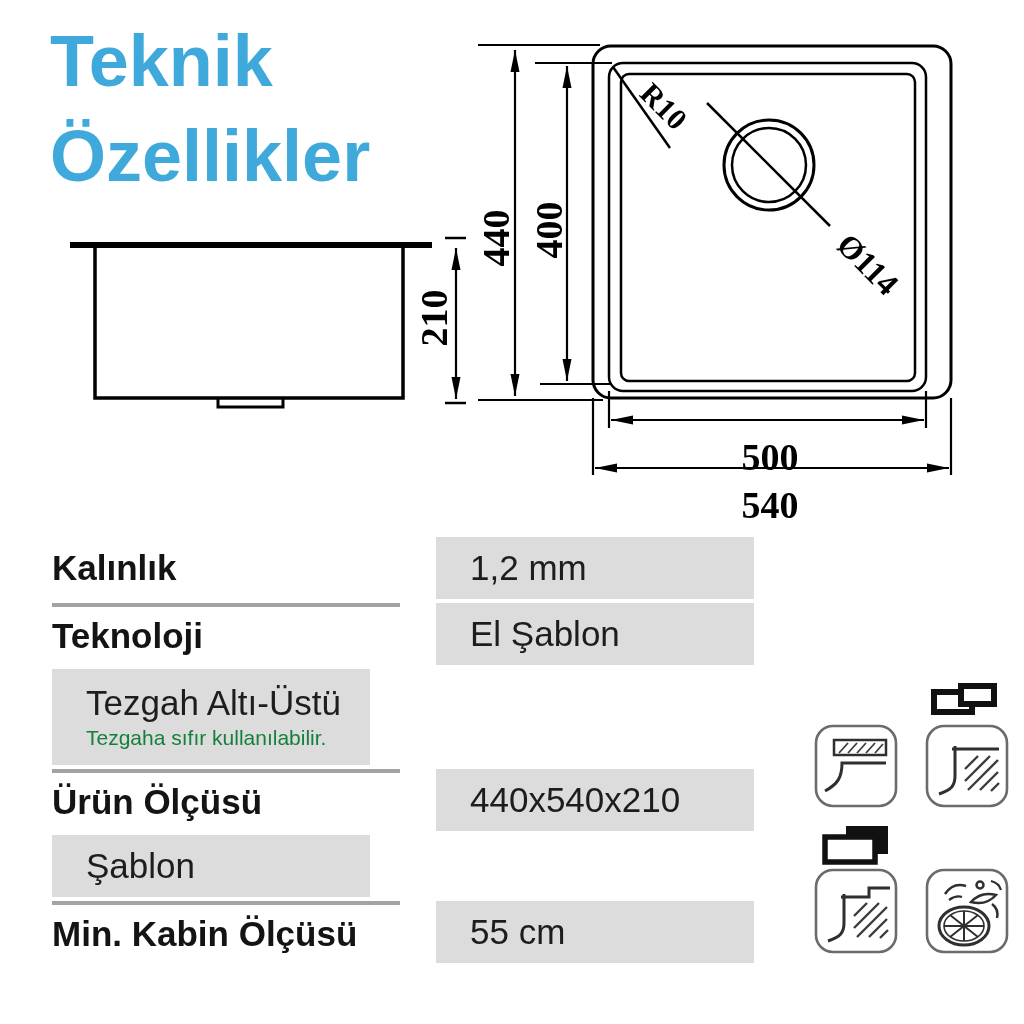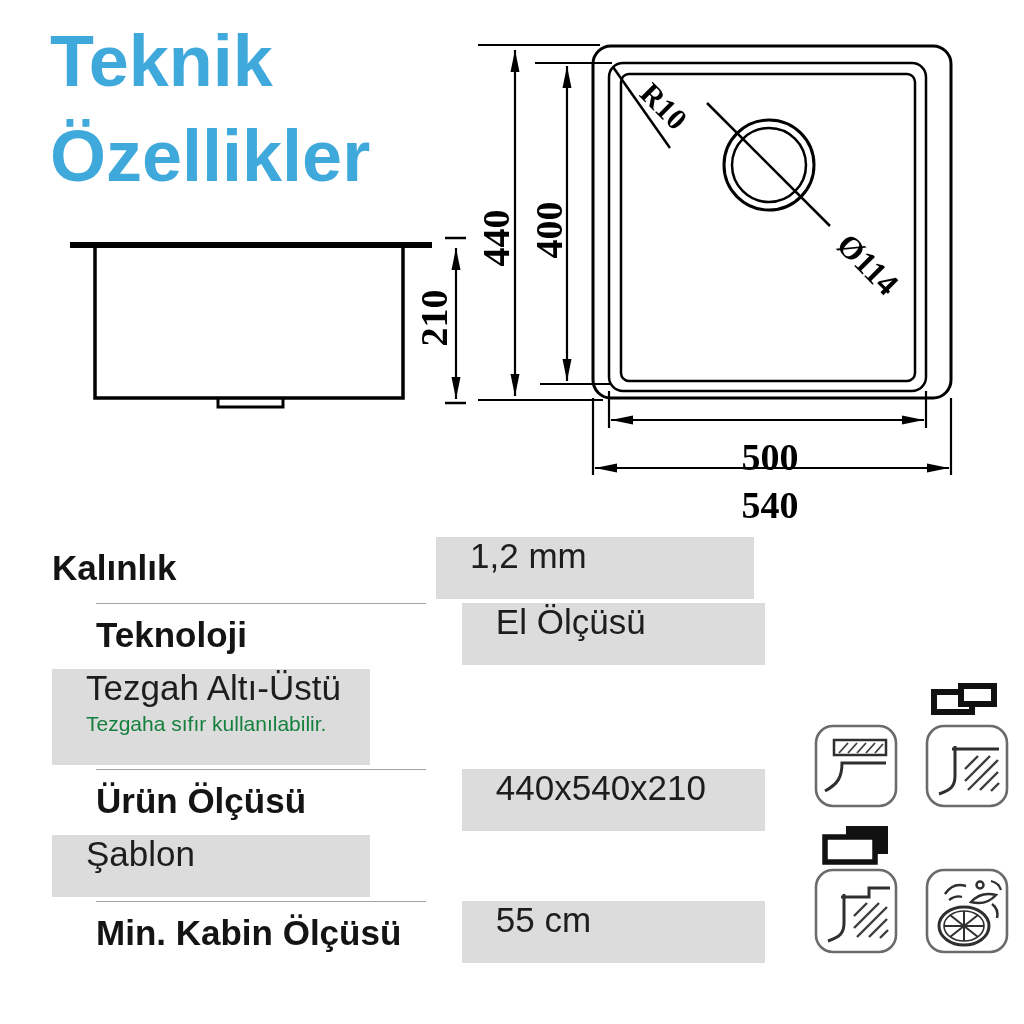--- a/index.html
+++ b/index.html
@@ -10,22 +10,22 @@
          font-size:72px;font-weight:700;line-height:95px;color:#3fa9db;letter-spacing:0px;}
   
   .svg-abs{position:absolute;}
   .dim{font-family:"Liberation Serif",serif;font-weight:700;fill:#000;}
   
   .spec-table{position:absolute;left:52px;top:537px;width:713px;display:flex;flex-direction:column;gap:4px;}
   .spec-row{display:flex;height:62px;gap:36px;}
   .spec-row.tall{height:96px;}
   .spec-label{width:348px;display:flex;align-items:center;
               font-size:35px;font-weight:700;color:#141414;background:#ffffff;}
-  .spec-row + .spec-row .spec-label{border-top:1px solid #a3a3a3;margin-left:44px;}
-  .spec-value{width:318px;background:#dcdcdd;display:flex;flex-direction:column;justify-content:flex-start;
+  .spec-row + .spec-row .spec-label{border-top:4px solid #a3a3a3;}
+  .spec-value{width:318px;background:#dcdcdd;display:flex;flex-direction:column;justify-content:center;
               padding-left:34px;box-sizing:border-box;}
   .value-main{font-size:35px;font-weight:400;color:#1d1d1d;line-height:1.1;}
   .value-note{font-size:21px;font-weight:400;color:#15803d;margin-top:4px;}
   
   .icon-abs{position:absolute;}
 </style>
 </head>
 <body>
 
 <div class="page">
@@ -101,21 +101,21 @@
   <div class="spec-table">
     <div class="spec-row">
       <div class="spec-label">Kalınlık</div>
       <div class="spec-value">
         <div class="value-main">1,2 mm</div>
       </div>
     </div>
     <div class="spec-row">
       <div class="spec-label">Teknoloji</div>
       <div class="spec-value">
-        <div class="value-main">El Ölçüsü</div>
+        <div class="value-main">El Şablon</div>
       </div>
     </div>
     <div class="spec-row tall">
       <div class="spec-value">
         <div class="value-main">Tezgah Altı-Üstü</div>
         <div class="value-note">Tezgaha sıfır kullanılabilir.</div>
       </div>
     </div>
     <div class="spec-row">
       <div class="spec-label">Ürün Ölçüsü</div>

